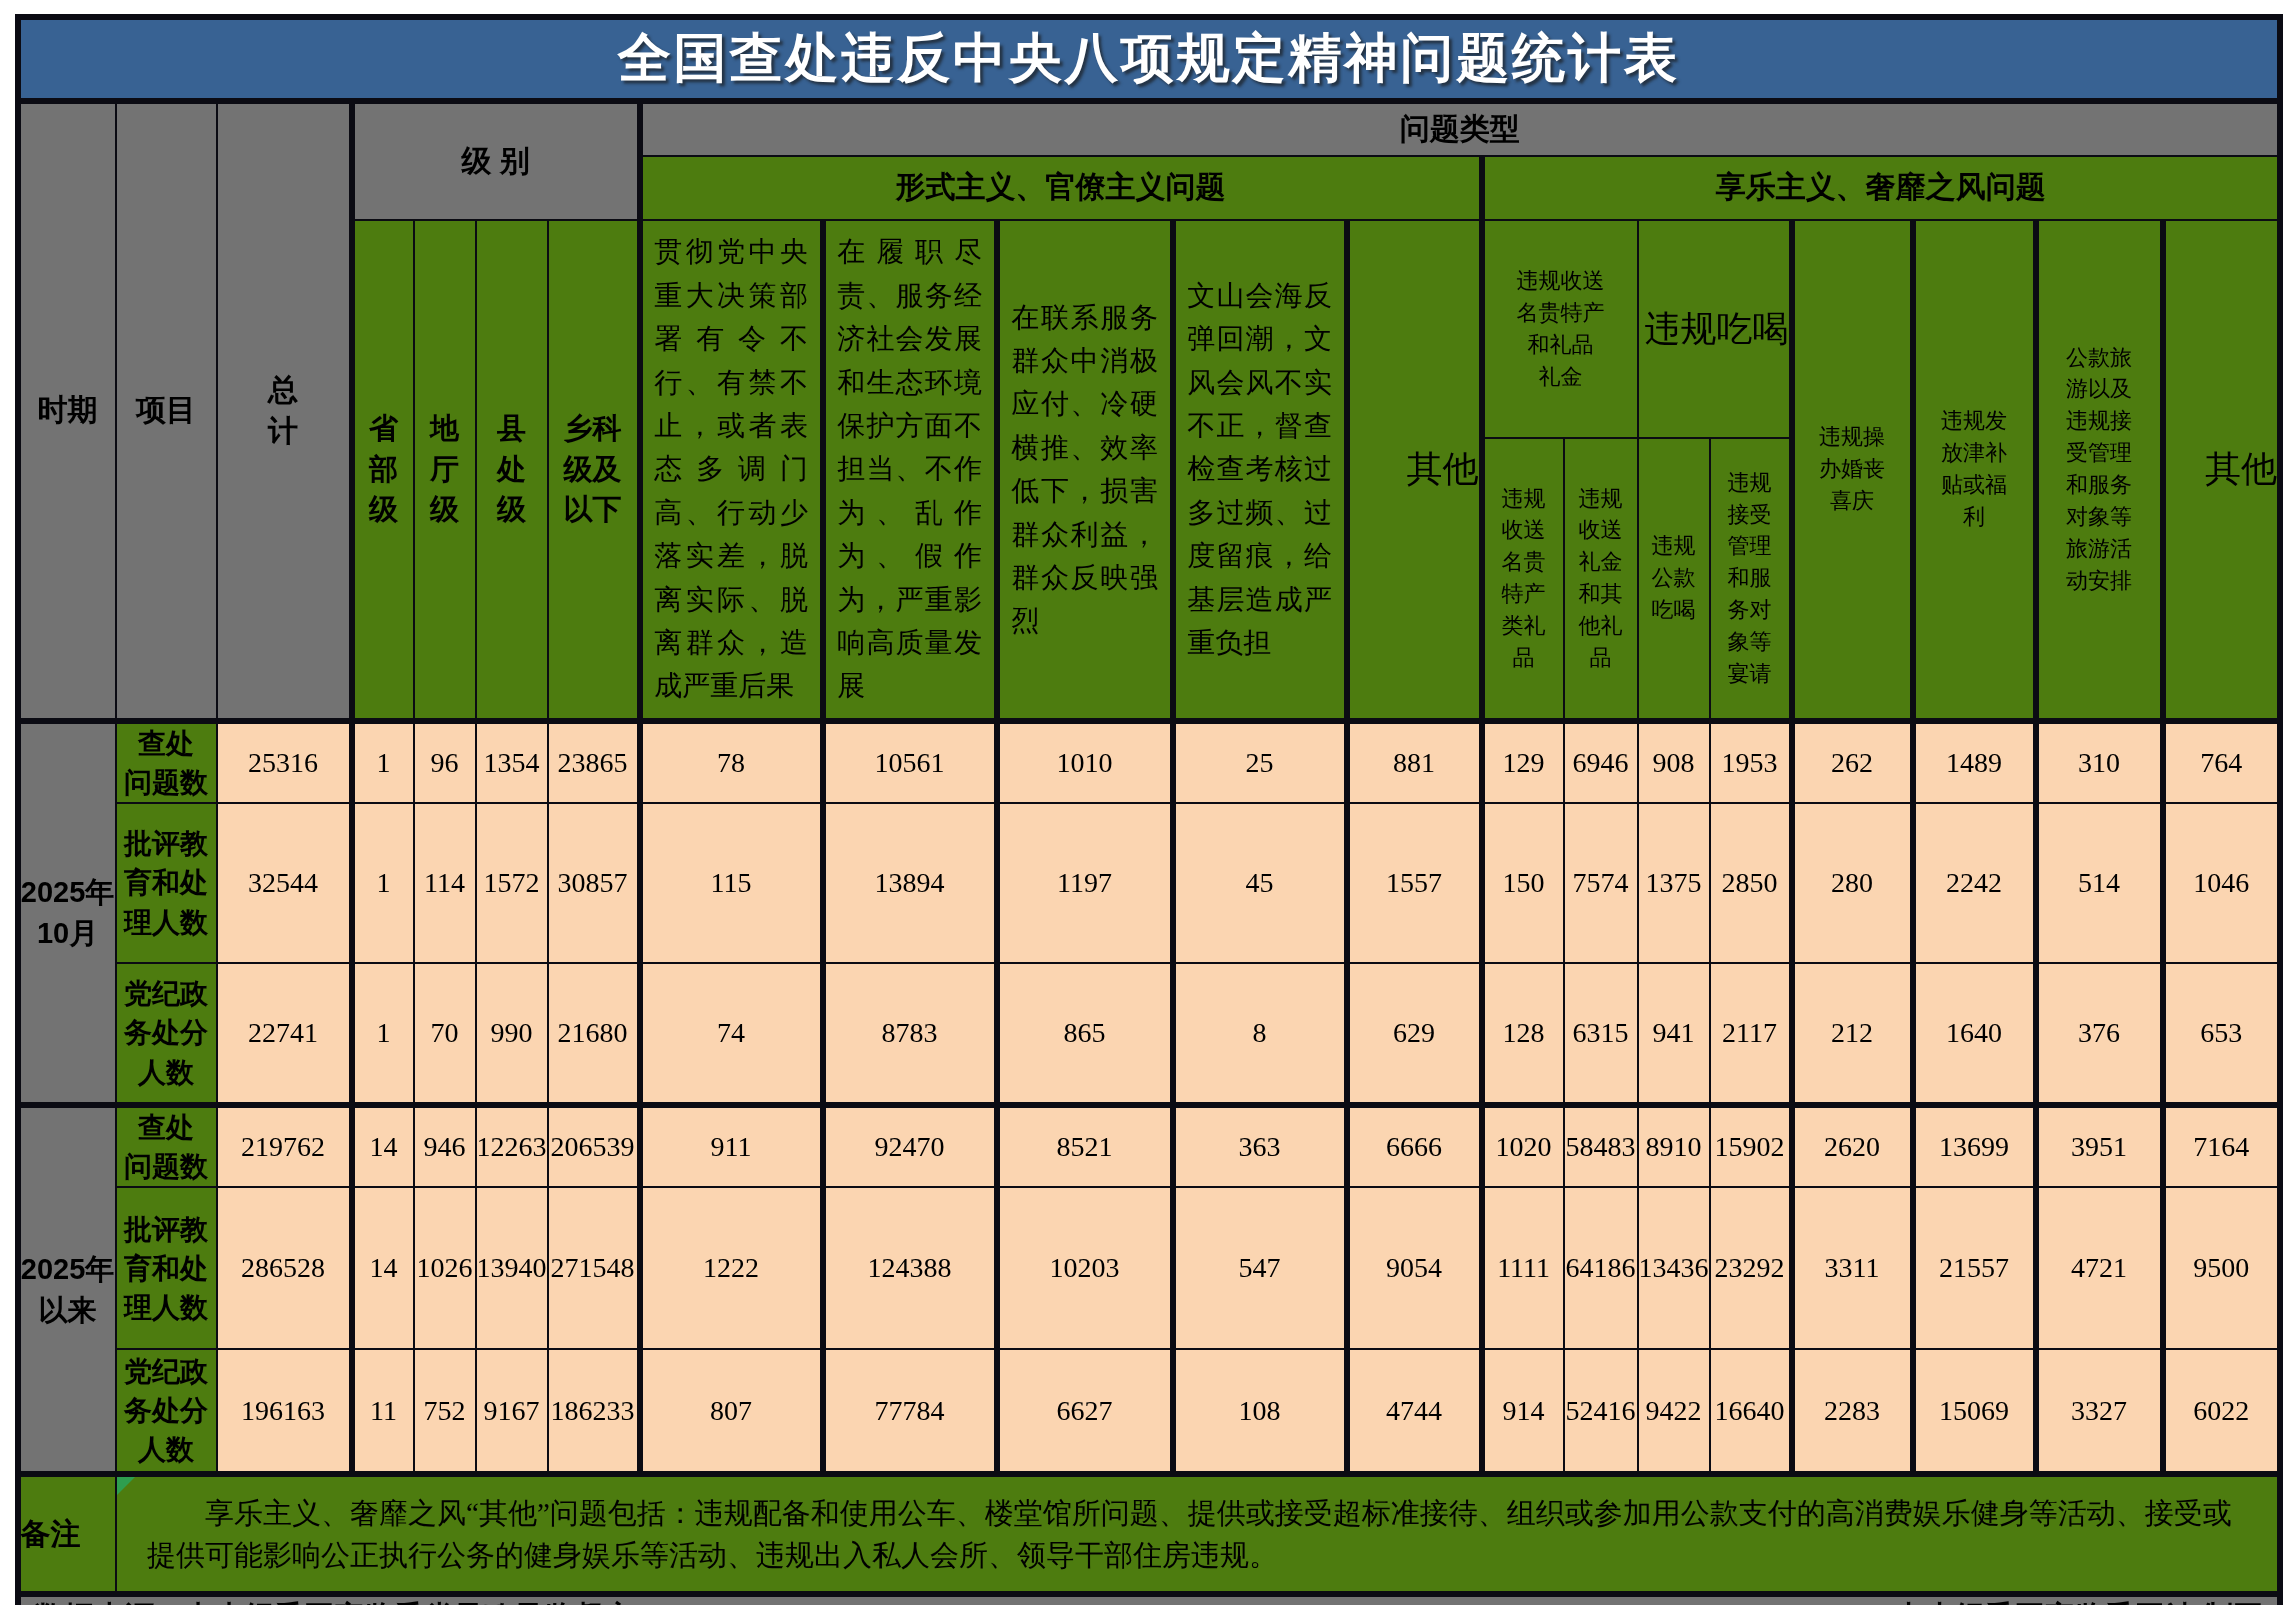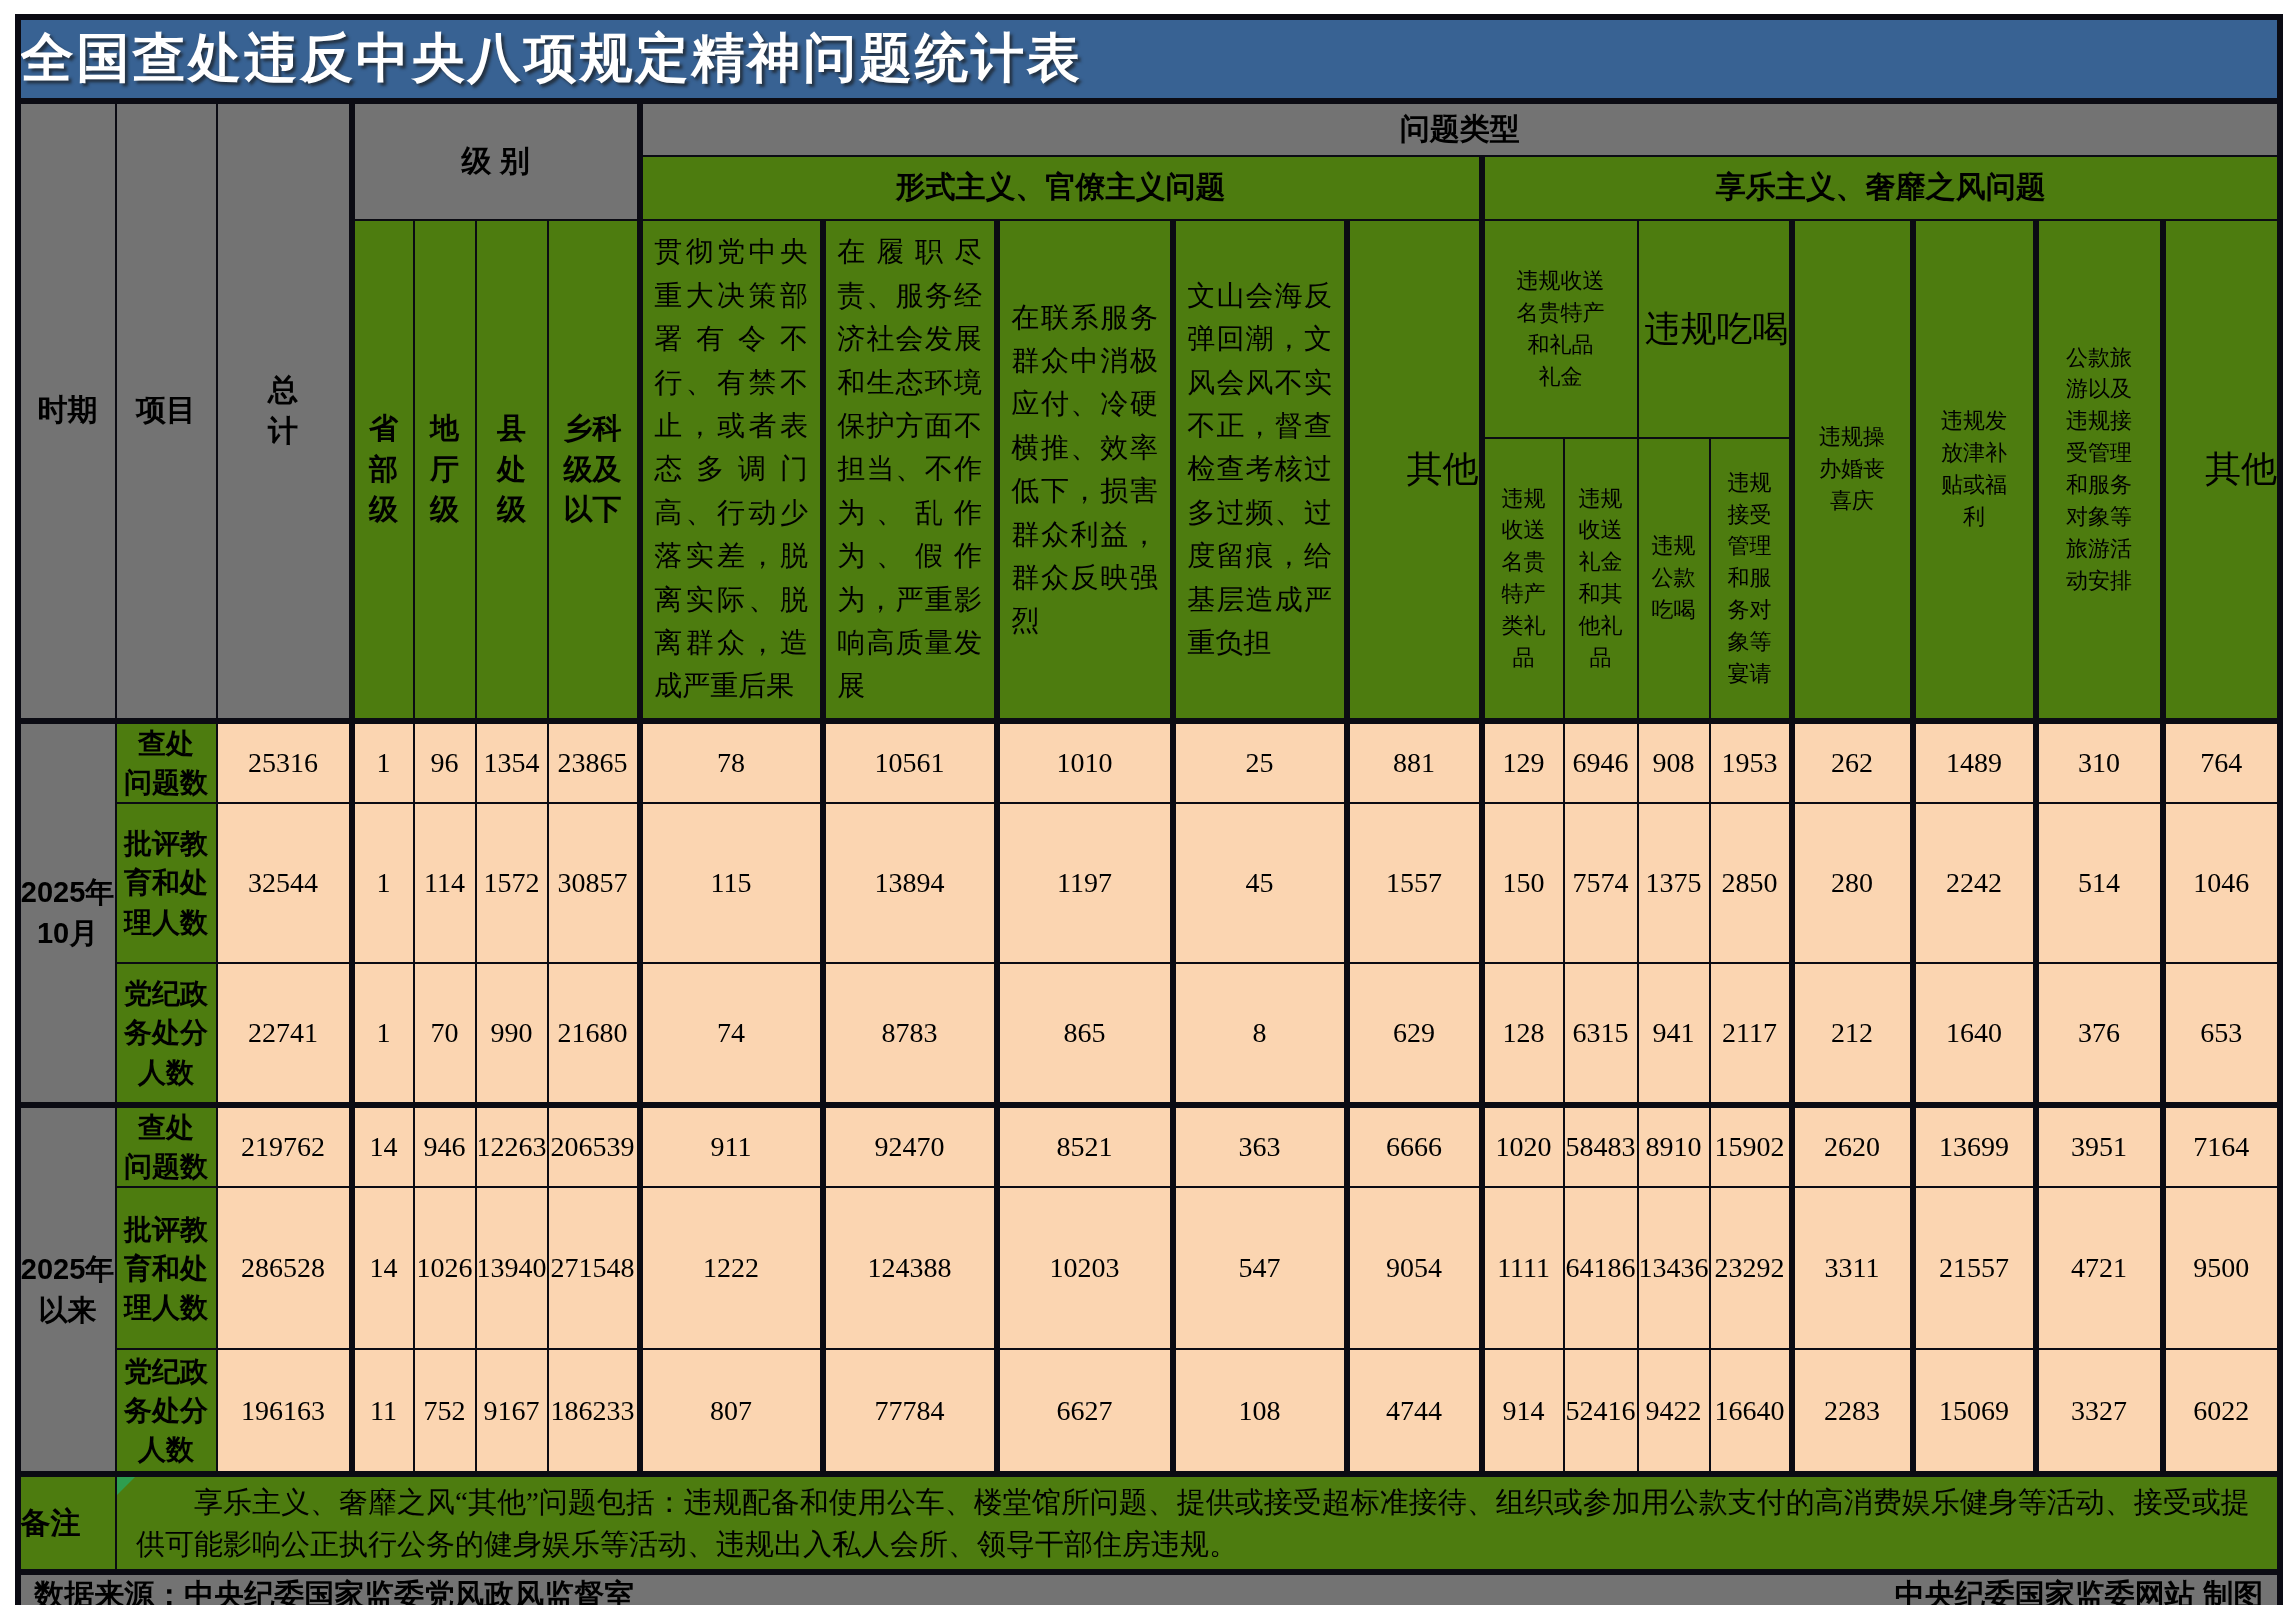--- a/index.html
+++ b/index.html
@@ -2,21 +2,21 @@
 <html><head>
 <meta charset="utf-8">
 <style>
   html, body { margin:0; padding:0; background:#ffffff; width:2290px; height:1605px; overflow:hidden; }
   #stage { padding:13.7px 14.6px 0 14.6px; }
   table { border-collapse:collapse; table-layout:fixed; width:2261px; border:6.8px solid #0b0b13; }
   th, td { border:2.9px solid #0b0b13; padding:0; color:#000; overflow:hidden; vertical-align:middle; }
   .blk { border-left-width:6.8px !important; }
   .btk { border-top-width:6.8px !important; }
 
-  .title-cell { background:#386293; border-bottom-width:6.8px; text-align:left;
+  .title-cell { background:#386293; border-bottom-width:6.8px; text-align:center;
     font-family:"Liberation Serif", serif; font-weight:bold; font-size:53px; color:#ffffff;
     letter-spacing:2.9px; text-shadow:2.9px 2.9px 2.9px rgba(25,25,25,0.65); }
 
   .med   { background:#737373; }
   .light { background:#4d7c0f; }
   .data  { background:#fbd5b1; }
 
   .band { font-family:"Liberation Sans", sans-serif; font-weight:bold; font-size:30px; text-align:center; }
   .pre  { white-space:pre-line; line-height:1.35; }
   .leaf { font-family:"Liberation Sans", sans-serif; font-weight:bold; font-size:29px; text-align:center;
@@ -27,21 +27,21 @@
           white-space:pre-line; line-height:1.45; }
   .other-lg { font-size:36px;text-align:right; }
   .num  { font-family:"Liberation Serif", serif; font-size:28px; text-align:center; }
   .item { font-family:"Liberation Sans", sans-serif; font-weight:bold; font-size:28px; text-align:center;
           white-space:pre-line; line-height:1.4; }
   .period { font-family:"Liberation Sans", sans-serif; font-weight:bold; font-size:29px; text-align:center;
           white-space:pre-line; line-height:1.4; }
 
   .remark-label { font-family:"Liberation Sans", sans-serif; font-weight:bold; font-size:30px; text-align:left; }
   .remark-body  { position:relative; font-family:"Liberation Serif", serif; font-size:29px; padding:3.9px 19.5px; }
-  .remark-body p { margin:0; text-indent:2em; line-height:1.45; }
+  .remark-body p { margin:11px; text-indent:2em; line-height:1.45; }
   .tri { position:absolute; top:0; left:0; width:0; height:0; border:9.8px solid transparent;
          border-top-color:#2e9e4f; border-left-color:#2e9e4f; }
 
   .foot-wrap { display:flex; justify-content:space-between; align-items:center; padding:0 13.7px;
          font-family:"Liberation Sans", sans-serif; font-weight:bold; font-size:30px; }
 
   tr.h-title{height:84px} tr.hr1{height:55px} tr.hr2{height:64px} tr.hr3{height:217px} tr.hr4{height:281px}
   tr.dr1{height:78px} tr.dr2{height:160px} tr.dr3{height:142px}
   tr.dr4{height:70px} tr.dr5{height:162px} tr.dr6{height:125px}
   tr.rr{height:82px} tr.fr{height:44px}

